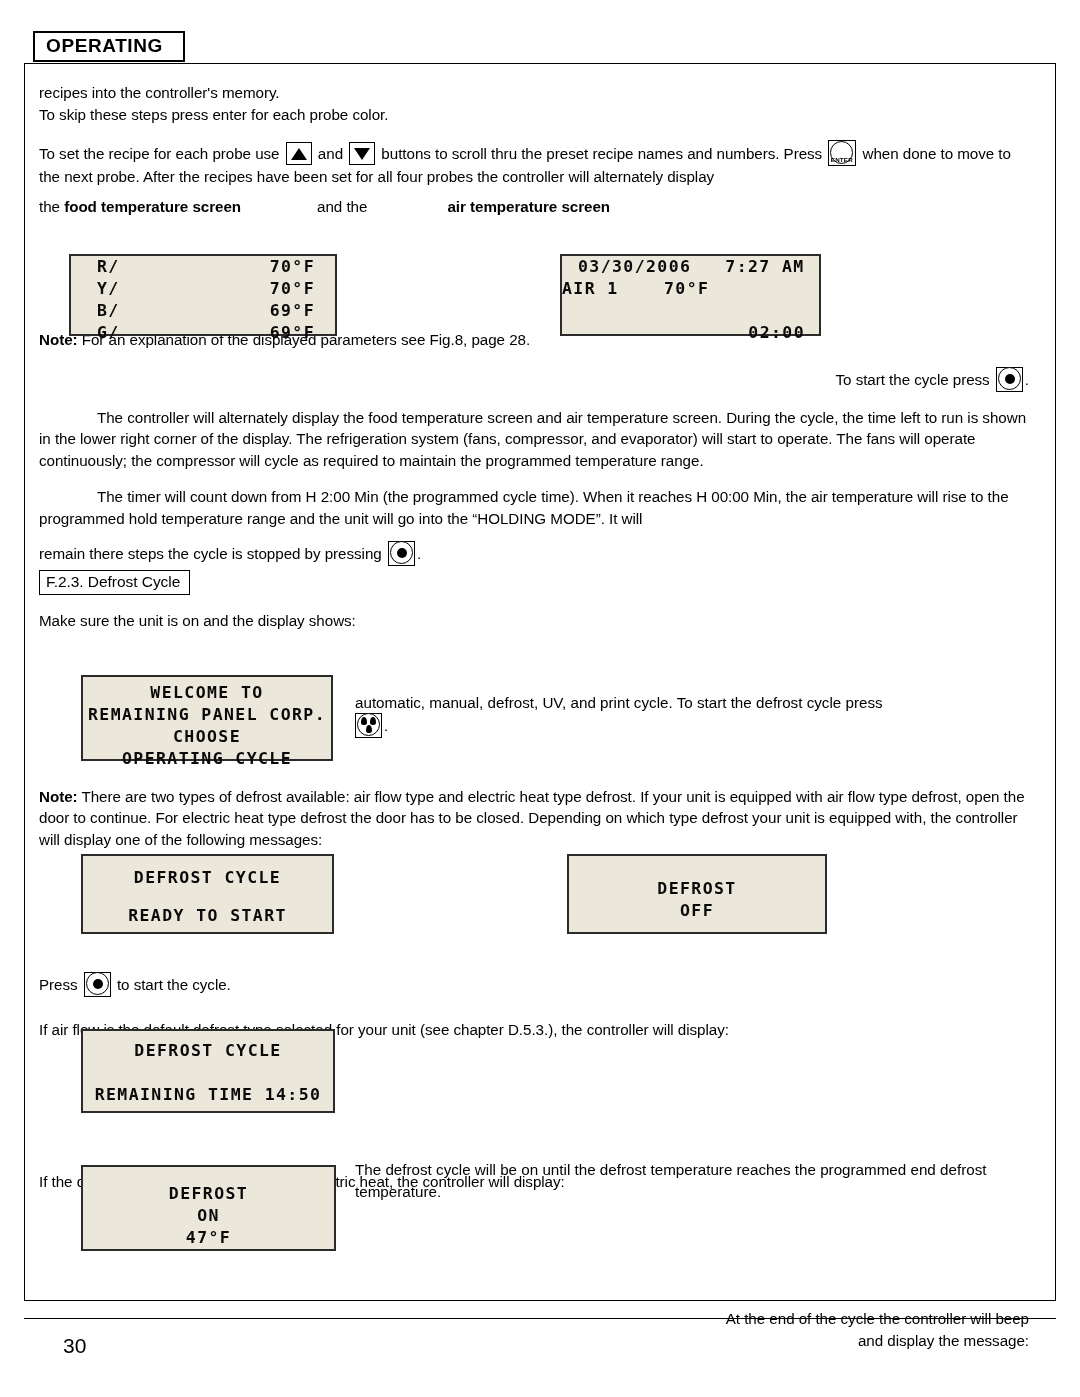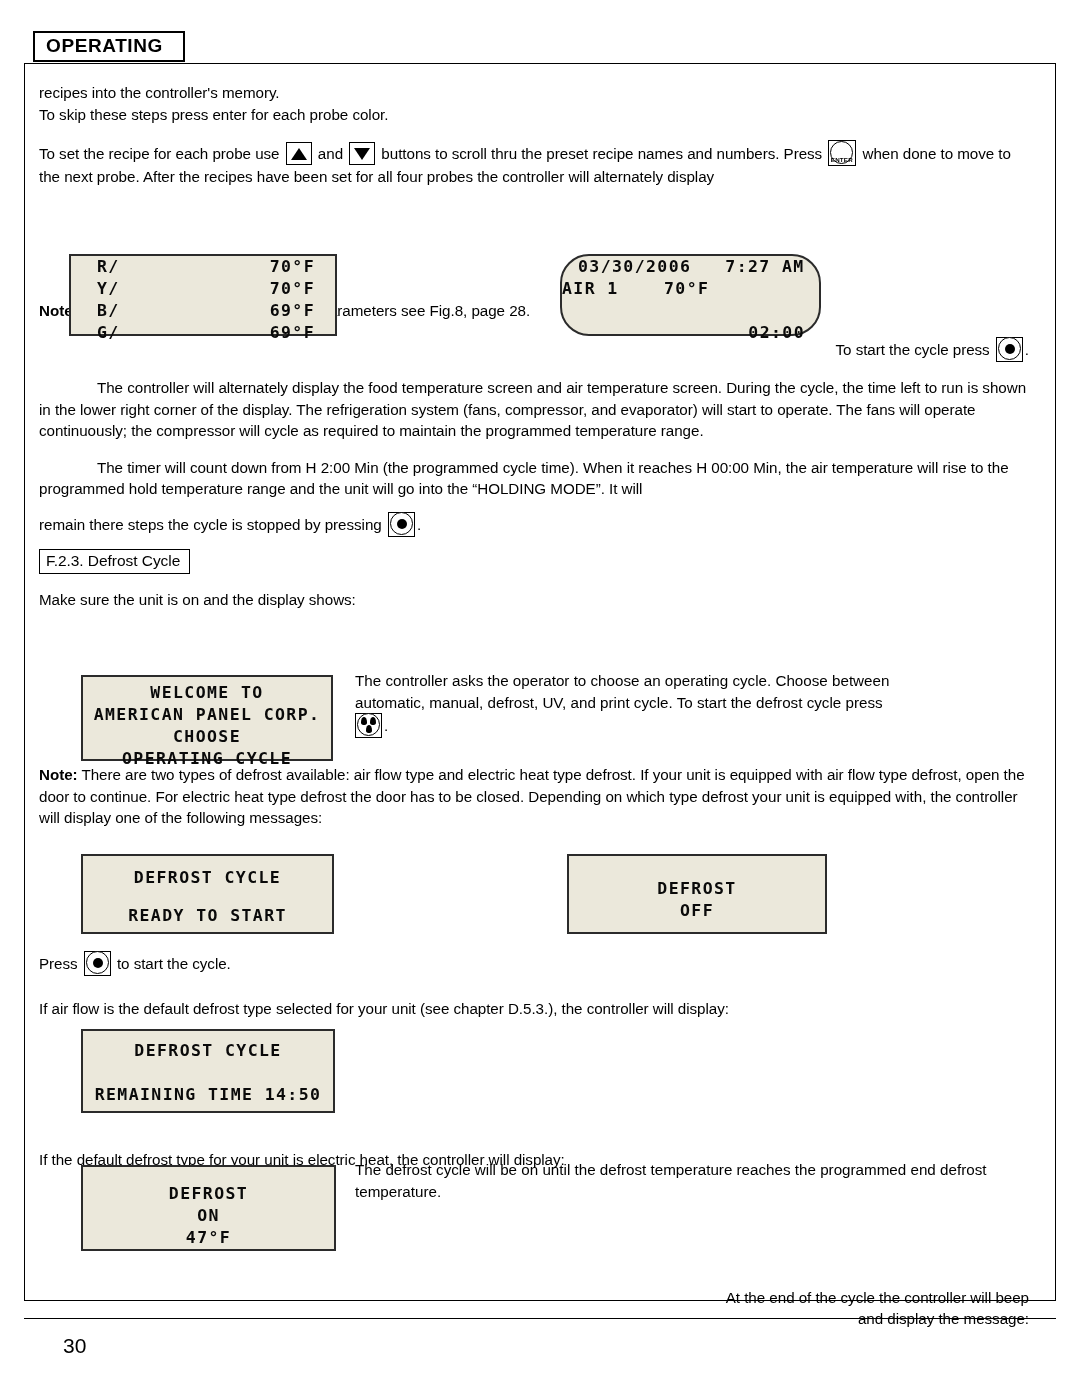--- a/index.html
+++ b/index.html
@@ -134,21 +134,21 @@
     display: flex;
     font-size: 16.5px;
     line-height: 22px;
     white-space: pre;
   }
   .lcd .ctr { justify-content: center; }
 
   .lcd-food { position: absolute; left: 30px; top: 172px; width: 268px; height: 82px; }
   .lcd-food .row { justify-content: space-between; padding: 0 20px 0 26px; }
 
-  .lcd-air  { position: absolute; left: 521px; top: 172px; width: 261px; height: 82px; border-radius: 29px; }
+  .lcd-air  { position: absolute; left: 521px; top: 172px; width: 261px; height: 82px; }
   .lcd-air .line1 { padding-left: 16px; }
   .lcd-air .line2 { padding-left: 0; }
   .lcd-air .line4 { justify-content: flex-end; padding-right: 14px; margin-top: 22px; }
 
   .lcd-welcome { position: absolute; left: 42px; top: 593px; width: 252px; height: 86px; padding-top: 5px; }
   .lcd-dc-ready { position: absolute; left: 42px; top: 772px; width: 253px; height: 80px; padding-top: 11px; }
   .lcd-dc-ready .row2 { margin-top: 16px; }
   .lcd-def-off { position: absolute; left: 528px; top: 772px; width: 260px; height: 80px; padding-top: 22px; }
   .lcd-rem { position: absolute; left: 42px; top: 947px; width: 254px; height: 84px; padding-top: 9px; }
   .lcd-rem .row2 { margin-top: 22px; }
@@ -198,20 +198,23 @@
 
       <p class="t">
         <span>recipes into the controller's memory.</span><br>
         <span>To skip these steps press enter for each probe color.</span>
       </p>
 
       <p class="t gap">
         <span>To set the recipe for each probe use </span><span class="btn btn-sq"><span class="tri tri-up"></span></span><span> and </span><span class="btn btn-sq"><span class="tri tri-dn"></span></span><span> buttons to scroll thru the preset recipe names and numbers. Press </span><span class="btn btn-enter"><span class="ring"></span><span class="lbl">ENTER</span></span><span> when done to move to the next probe. After the recipes have been set for all four probes the controller will alternately display</span>
       </p>
 
+      <p class="t" style="margin-top:8px;">
+        <span>the </span><b>food temperature screen</b><span style="display:inline-block;width:76px;"></span><span>and the</span><span style="display:inline-block;width:80px;"></span><b>air temperature screen</b>
+      </p>
 
       <div class="lcd lcd-food">
         <div class="row"><span>R/</span><span>70°F</span></div>
         <div class="row"><span>Y/</span><span>70°F</span></div>
         <div class="row"><span>B/</span><span>69°F</span></div>
         <div class="row"><span>G/</span><span>69°F</span></div>
       </div>
 
       <div class="lcd lcd-air">
         <div class="row line1">03/30/2006   7:27 AM</div>
@@ -228,35 +231,35 @@
       </p>
 
       <p class="t gap indent">The controller will alternately display the food temperature screen and air temperature screen. During the cycle, the time left to run is shown in the lower right corner of the display. The refrigeration system (fans, compressor, and evaporator) will start to operate. The fans will operate continuously; the compressor will cycle as required to maintain the programmed temperature range.</p>
 
       <p class="t gap indent">The timer will count down from H 2:00 Min (the programmed cycle time). When it reaches H 00:00 Min, the air temperature will rise to the programmed hold temperature range and the unit will go into the “HOLDING MODE”. It will</p>
 
       <p class="t" style="margin-top:12px;">
         <span>remain there steps the cycle is stopped by pressing </span><span class="btn btn-dot"><span class="ring"></span><span class="dot"></span></span><span>.</span>
       </p>
 
-      <p class="t" style="margin-top:12px;">
+      <p class="t" style="margin-top:4px;">
         <span class="sec-chip">F.2.3. Defrost Cycle</span>
       </p>
 
       <p class="t gap">Make sure the unit is on and the display shows:</p>
 
       <div class="lcd lcd-welcome">
         <div class="row ctr">WELCOME TO</div>
-        <div class="row ctr">AMERICAN PANEL CORP.</div>
+        <div class="row ctr">REMAINING PANEL CORP.</div>
         <div class="row ctr">CHOOSE</div>
         <div class="row ctr">OPERATING CYCLE</div>
       </div>
 
       <div class="rightcol rc1">
-        <span>The controller asks the operator to choose an operating cycle. Choose between</span><br>
+        <br>
         <span>automatic, manual, defrost, UV, and print cycle. To start the defrost cycle press</span><br>
         <span class="btn btn-drop" style="margin-left:0;"><span class="ring"></span><span class="drop d1"></span><span class="drop d2"></span><span class="drop d3"></span></span><span>.</span>
       </div>
 
       <p class="t" style="margin-top:154px;">
         <b>Note:</b><span> There are two types of defrost available: air flow type and electric heat type defrost. If your unit is equipped with air flow type defrost, open the door to continue. For electric heat type defrost the door has to be closed. Depending on which type defrost your unit is equipped with, the controller will display one of the following messages:</span>
       </p>
 
       <div class="lcd lcd-dc-ready">
         <div class="row ctr">DEFROST CYCLE</div>

